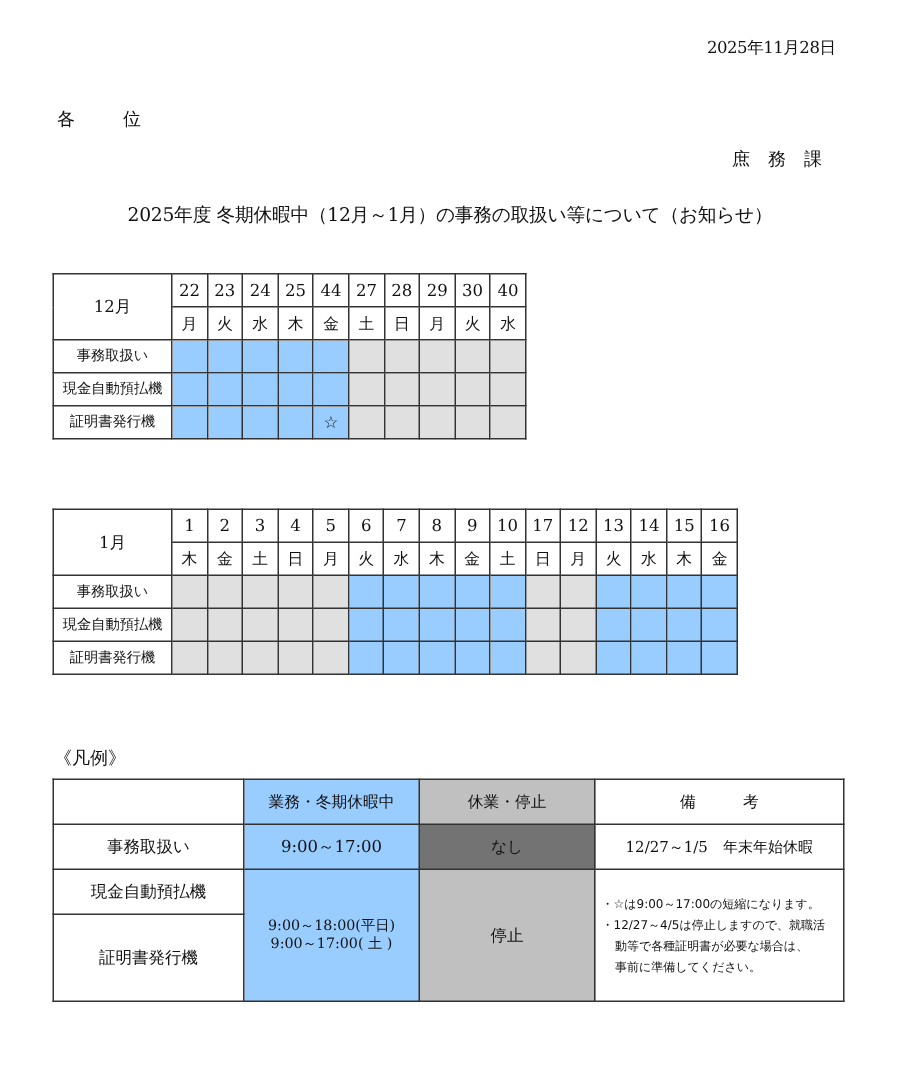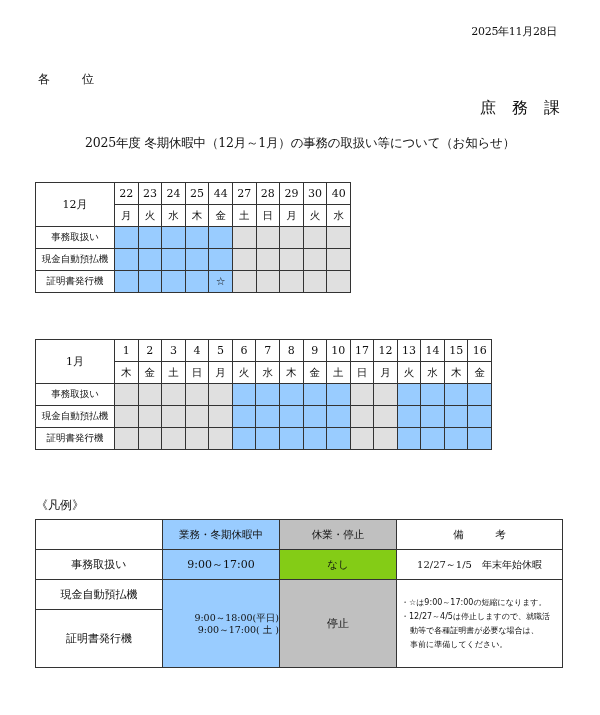--- a/index.html
+++ b/index.html
@@ -5,21 +5,21 @@
   html, body { margin: 0; padding: 0; background: #ffffff; }
   body {
     width: 600px; height: 715px; position: relative; overflow: hidden;
     font-family: "DejaVu Serif", "Liberation Serif", serif;
     color: #111;
   }
   .abs { position: absolute; }
   #date { top: 24px; right: 43px; font-size: 11px; letter-spacing: -0.3px; margin-left: 12px; }
   #addressee { top: 71px; left: 38px; font-size: 12px; word-spacing: 0; font-family: Liberation Serif, serif; }
   #addressee span { display: inline-block; }
-  #dept { top: 98px; right: 40px; font-size: 16px; }
+  #dept { top: 98px; right: 52px; font-size: 12px; }
   #title { top: 135px; left: 0; width: 600px; text-align: center; font-size: 12.5px; letter-spacing: -0.2px; }
   #title .inner { position: relative; left: 0px; }
 
   table.cal {
     position: absolute; border-collapse: collapse; table-layout: fixed;
     font-size: 11px;
   }
   table.cal td {
     border: 1px solid #333; padding: 0; text-align: center; vertical-align: middle;
     height: 22px; box-sizing: border-box; overflow: hidden; white-space: nowrap;
@@ -254,26 +254,26 @@
   <tbody>
     <tr style="height:30px">
       <td></td>
       <td class="lg-blue lg-head" style="background: rgb(153, 204, 255);">業務・冬期休暇中</td>
       <td class="lg-gray lg-head" style="background: rgb(192, 192, 192);">休業・停止</td>
       <td class="lg-head">備　　　考</td>
     </tr>
     <tr style="height:30px">
       <td class="lg-rowhead">事務取扱い</td>
       <td class="lg-blue" style="background: rgb(153, 204, 255);">9:00～17:00</td>
-      <td class="lg-gray lg-head" style="background: #84cc16;">なし</td>
+      <td class="lg-gray lg-head" style="background: #737373;">なし</td>
       <td style="font-size:10px">12/27～1/5　年末年始休暇</td>
     </tr>
     <tr style="height:30px">
       <td class="lg-rowhead">現金自動預払機</td>
-      <td class="lg-blue lg-time" rowspan="2" style="background: rgb(153, 204, 255); text-align: right;">
+      <td class="lg-blue lg-time" rowspan="2" style="background: rgb(153, 204, 255);">
         <div>9:00～18:00(平日)</div>
         <div>9:00～17:00( 土 )</div>
       </td>
       <td class="lg-gray lg-head" rowspan="2" style="font-size: 11px; background: rgb(192, 192, 192);">停止</td>
       <td class="notes" rowspan="2">
         <div>・☆は9:00～17:00の短縮になります。</div>
         <div>・12/27～4/5は停止しますので、就職活</div>
         <div class="indent">動等で各種証明書が必要な場合は、</div>
         <div class="indent">事前に準備してください。</div>
       </td>

